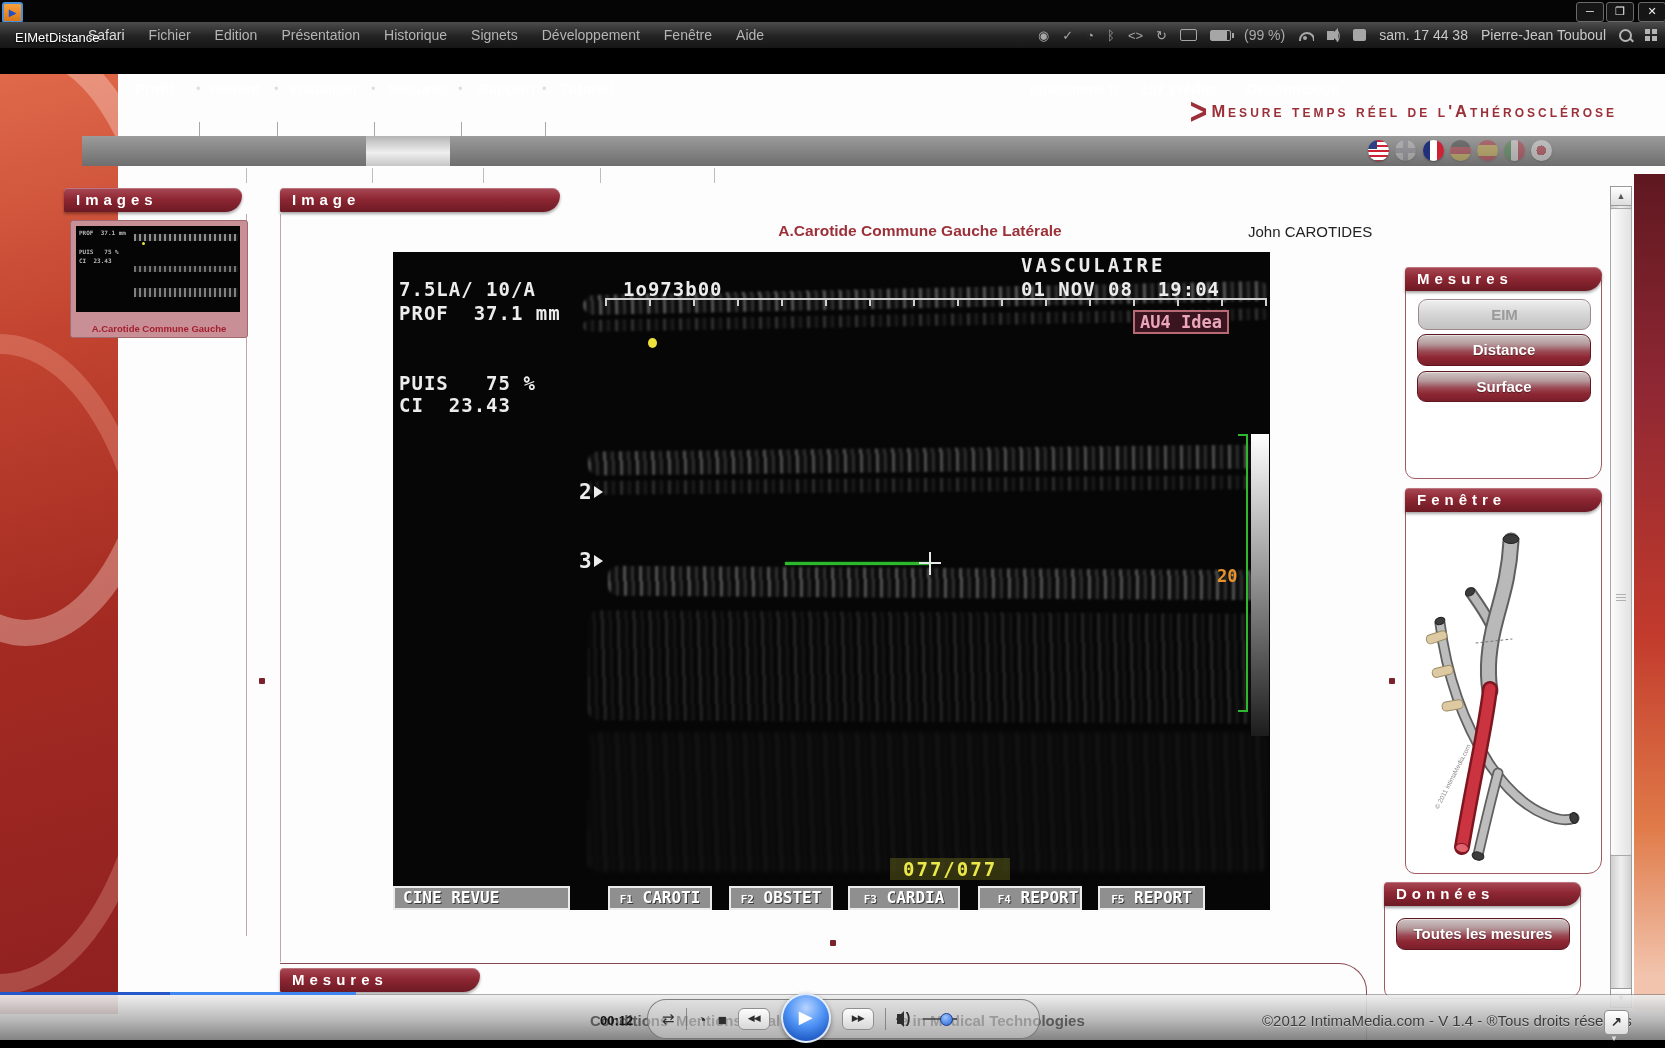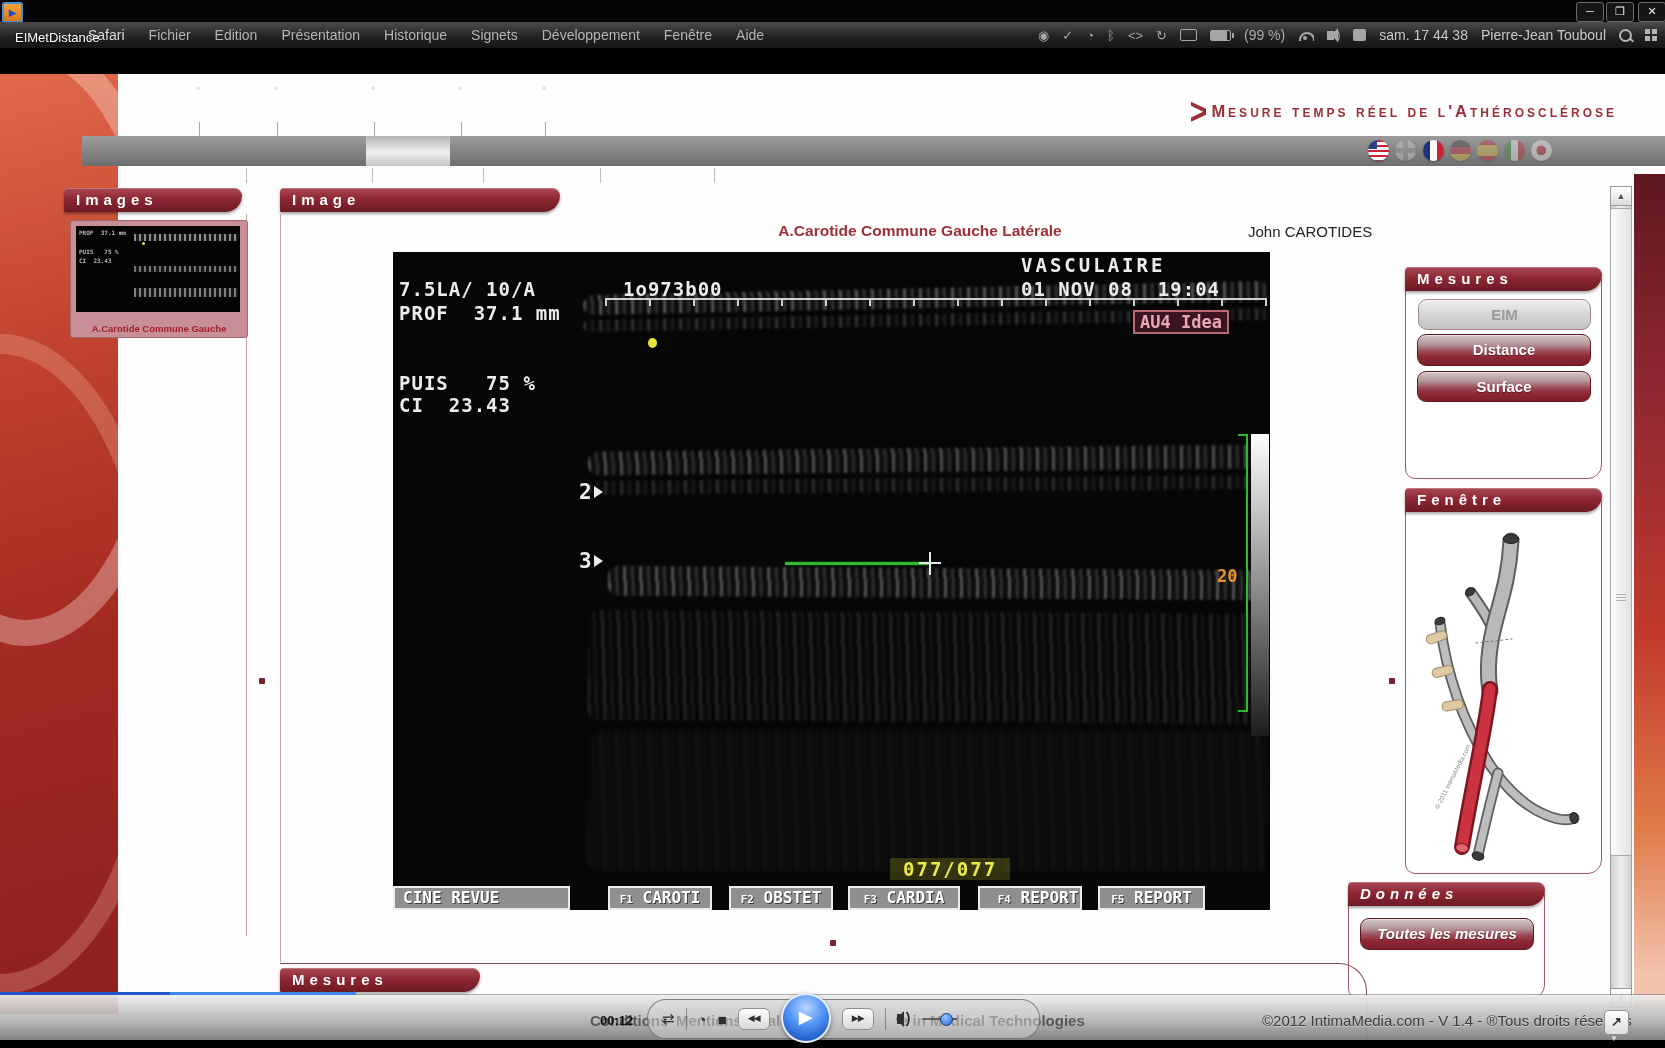--- a/index.html
+++ b/index.html
@@ -389,21 +389,21 @@
           <ellipse cx="64" cy="335" rx="6" ry="4" fill="#3c3c3c" stroke="#222" transform="rotate(15 64 335)"></ellipse>
           <ellipse cx="48" cy="327" rx="6.5" ry="4.5" fill="#e0636d" stroke="#7e1620" transform="rotate(12 48 327)"></ellipse>
           <rect x="12" y="112" width="21" height="9" rx="4" fill="#decaa2" stroke="#9a8a64" transform="rotate(-18 22 116)"></rect>
           <rect x="18" y="146" width="21" height="9" rx="4" fill="#decaa2" stroke="#9a8a64" transform="rotate(-14 28 150)"></rect>
           <rect x="28" y="180" width="21" height="9" rx="4" fill="#decaa2" stroke="#9a8a64" transform="rotate(-10 38 184)"></rect>
           <text x="6" y="258" font-size="6.5" fill="#8a8a8a" transform="rotate(-63 40 258)">© 2011 intimaMedia.com</text>
         </g>
       </svg>
     </div>
 
-    <div class="panelbox" style="left:1348px;top:808px;width:195px;height:115px;font-style:italic;">
+    <div class="panelbox" style="left:1384px;top:808px;width:195px;height:115px;">
       <div class="tab sb-title">Données</div>
       <div class="rbtn" style="left:11px;top:35px;width:172px;height:30px;line-height:30px;">Toutes les mesures</div>
     </div>
 
     <div id="sbar-track"></div>
     <div class="sbar-btn" style="top:112px;">▲</div>
     <div id="sbar-thumb">
         <div id="sbar-grip"></div>
       </div>
     <div class="sbar-btn" style="top:914px;">▼</div>

